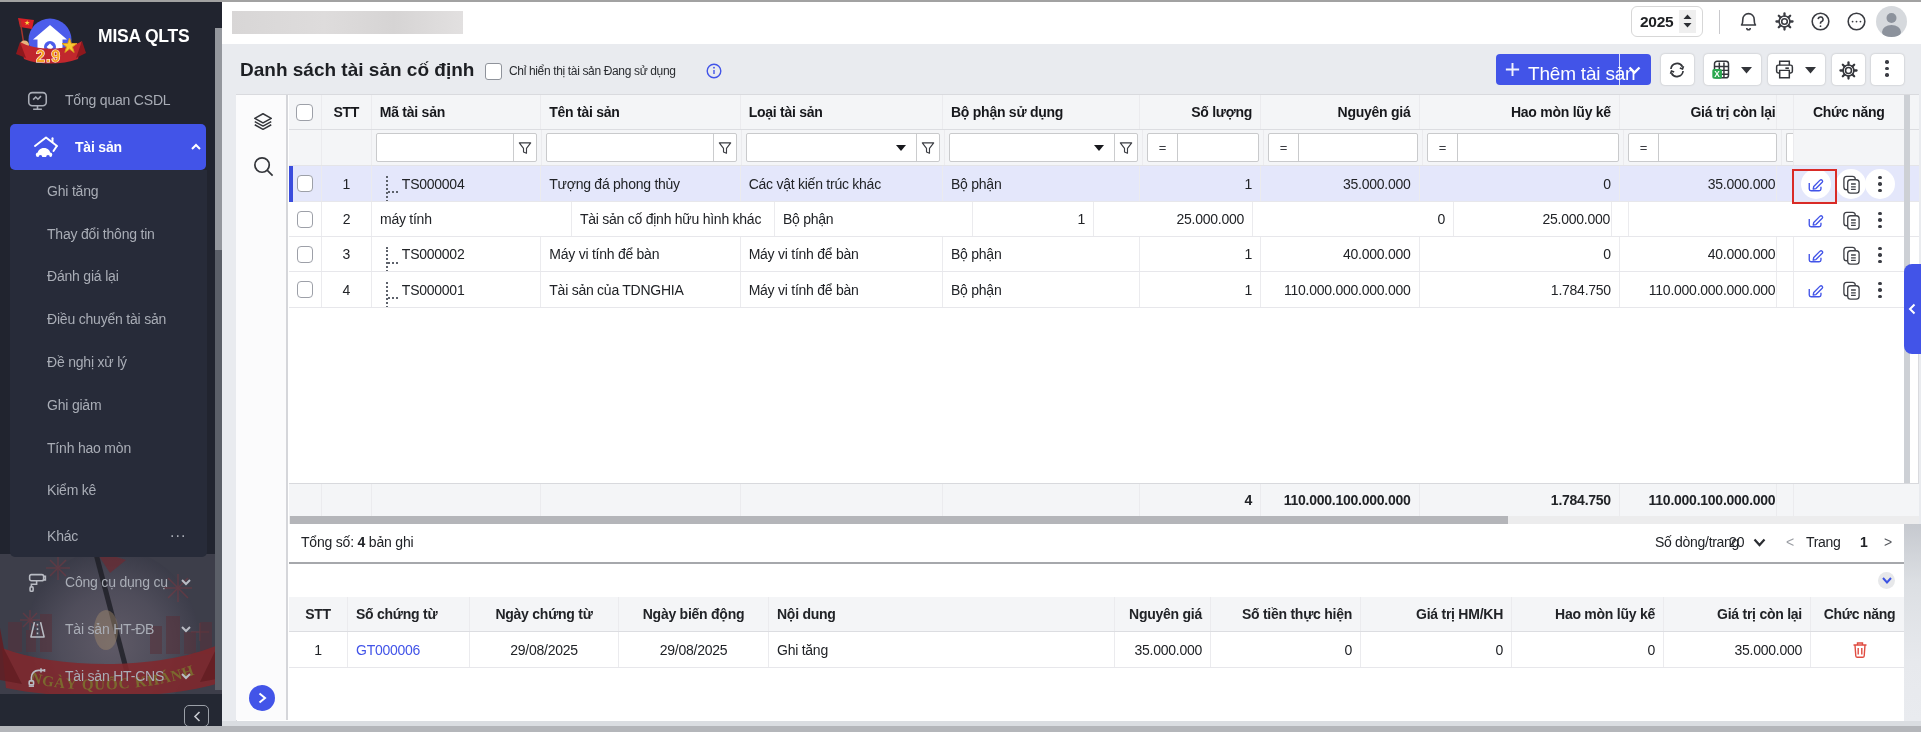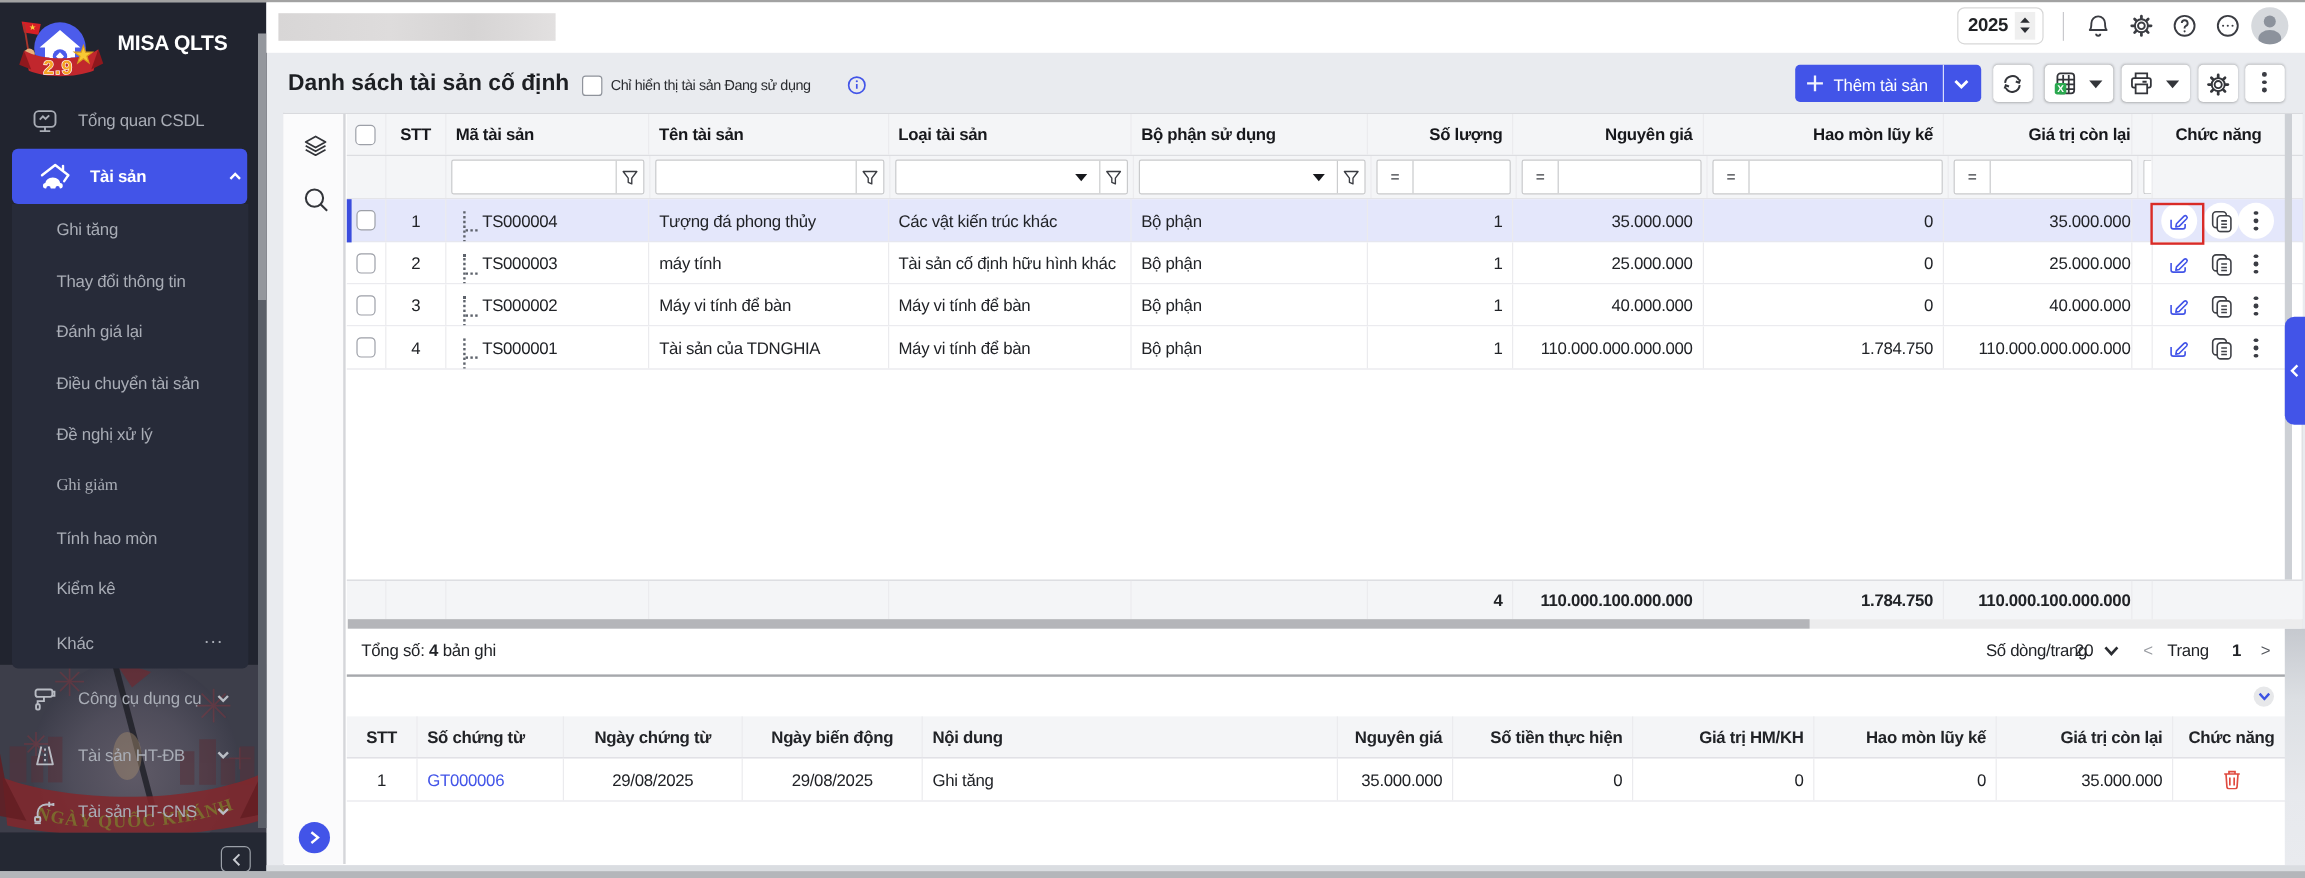--- a/index.html
+++ b/index.html
@@ -198,21 +198,21 @@
       <svg class="mchev" viewBox="0 0 12 12" fill="none" stroke="#fff" stroke-width="2">
           <path d="M2 8 L6 4 L10 8"></path>
         </svg>
     </div>
     <div class="abs" id="submenu"></div>
     <div class="abs smitem" style="top:181px;">Ghi tăng</div>
     <div class="abs smitem" style="top:224px;">Thay đổi thông tin</div>
     <div class="abs smitem" style="top:266px;">Đánh giá lại</div>
     <div class="abs smitem" style="top:309px;">Điều chuyển tài sản</div>
     <div class="abs smitem" style="top:352px;">Đề nghị xử lý</div>
-    <div class="abs smitem" style="top:395px;font-family:Liberation Serif, serif;">Ghi giảm</div>
+    <div class="abs smitem" style="top:395px;">Ghi giảm</div>
     <div class="abs smitem" style="top:438px;">Tính hao mòn</div>
     <div class="abs smitem" style="top:480px;">Kiểm kê</div>
     <div class="abs smitem" style="top:526px;">Khác</div>
     <div class="abs" style="left:170px;top:521px;color:#a9adb6;font-size:16px;letter-spacing:1px;">...</div>
     <div class="abs mitem" style="top:559px;">
       <svg class="mico" viewBox="0 0 24 24" fill="none" stroke="#b9bcc4" stroke-width="1.8">
           <rect x="3" y="3" width="16" height="7" rx="2"></rect>
           <path d="M19 5 h2 v4 h-2 M11 10 v4 h-6 v3"></path>
           <rect x="3.5" y="17" width="3.5" height="5" rx="1.2"></rect>
         </svg>
@@ -308,21 +308,21 @@
       <path d="M8 7 v4"></path>
       <circle cx="8" cy="4.7" r=".9" fill="#4254e8" stroke="none"></circle>
     </svg>
 
   <div class="abs btn" id="btn-add"></div>
   <div class="abs" style="left:1505px;top:62px;width:15px;height:15px;">
     <svg width="15" height="15" viewBox="0 0 17 17" stroke="#f2f3fd" stroke-width="2.2">
         <path d="M8.5 1 V16 M1 8.5 H16"></path>
       </svg>
   </div>
-  <div class="abs" style="left:1528px;top:63px;color:#fff;font-size:14px;letter-spacing:-0.2px;">Thêm tài sản</div>
+  <div class="abs" style="left:1528px;top:63px;color:#fff;font-size:19px;letter-spacing:-0.2px;">Thêm tài sản</div>
   <div class="abs" style="left:1619px;top:54px;width:1px;height:31px;background:rgba(255,255,255,.8);"></div>
   <svg class="abs" style="left:1628px;top:66px;" width="13" height="9" viewBox="0 0 13 9" fill="none" stroke="#fff" stroke-width="2.4">
       <path d="M1.5 1.5 L6.5 6.5 L11.5 1.5"></path>
     </svg>
   <div class="abs btn" style="left:1661px;width:33px;"></div>
   <svg class="abs" style="left:1667px;top:60px;" width="20" height="20" viewBox="0 0 24 24" fill="none" stroke="#33353a" stroke-width="2">
       <path d="M19.3 13.2 a7.4 7.4 0 0 1 -13.9 2.7"></path>
       <path d="M4.7 10.8 a7.4 7.4 0 0 1 13.9 -2.7"></path>
       <path d="M19.8 7.5 l-1.2 3.2 -3.2-1.2"></path>
       <path d="M4.2 16.5 l1.2-3.2 3.2 1.2"></path>
@@ -482,21 +482,20 @@
     <div class="cell c9 r">35.000.000</div>
     <div class="cell c10"></div>
     <div class="cell c11 nb"></div>
     <div class="c12"></div>
   </div>
   <div class="abs grow drow frow2">
     <div class="cell c0 c">
         <div class="rowcb"></div>
       </div>
     <div class="cell c1 c">2</div>
-    <div class="cell c2"><div class="treec"></div>TS000003</div>
     <div class="cell c3">máy tính</div>
     <div class="cell c4">Tài sản cố định hữu hình khác</div>
     <div class="cell c5">Bộ phận</div>
     <div class="cell c6 r">1</div>
     <div class="cell c7 r">25.000.000</div>
     <div class="cell c8 r">0</div>
     <div class="cell c9 r">25.000.000</div>
     <div class="cell c10"></div>
     <div class="cell c11 nb"></div>
       <div class="c12"></div>

